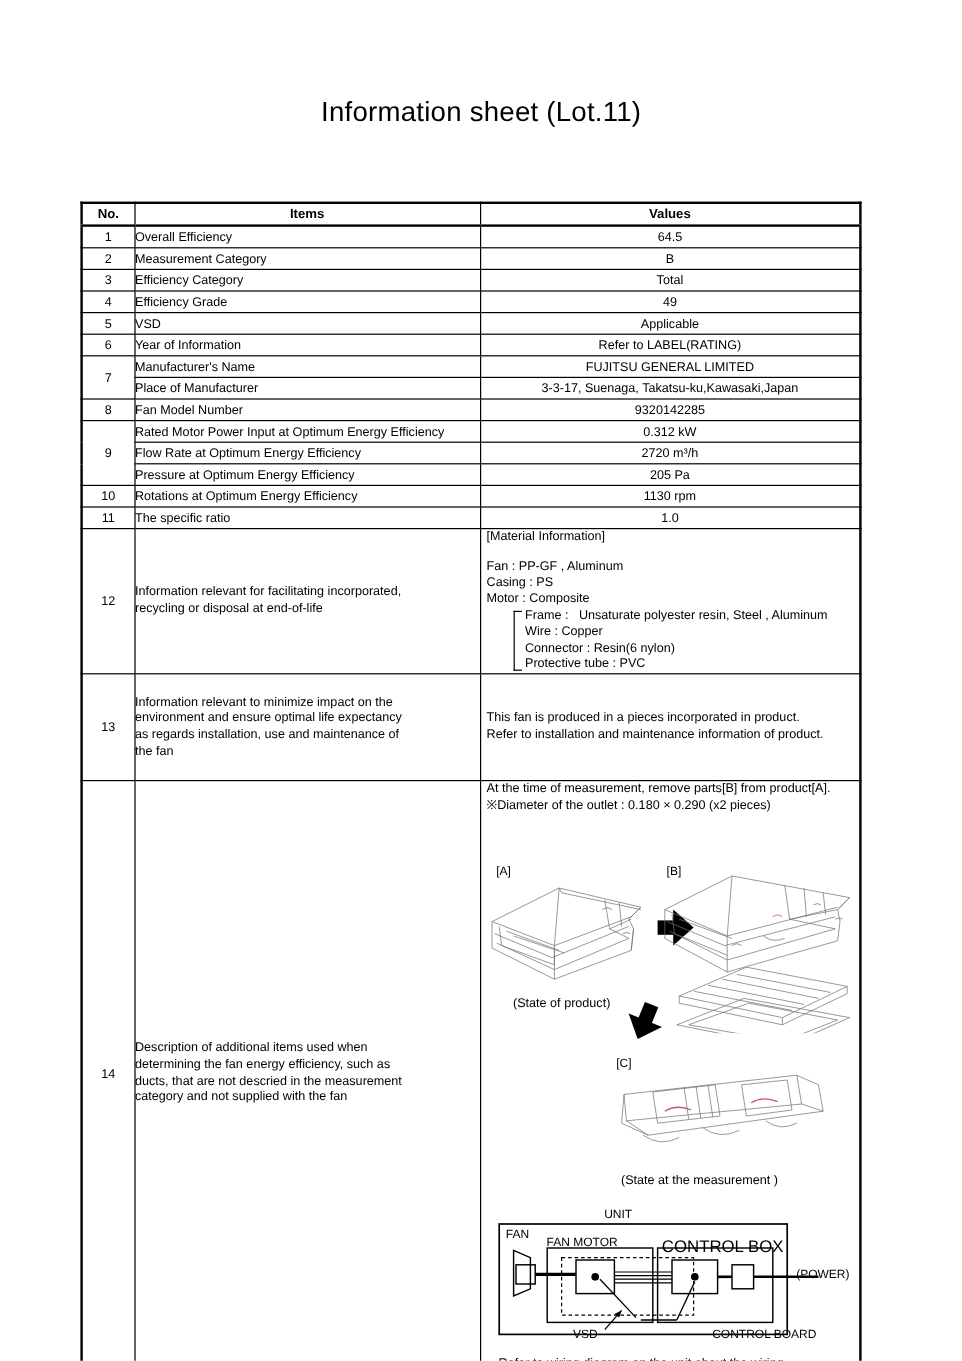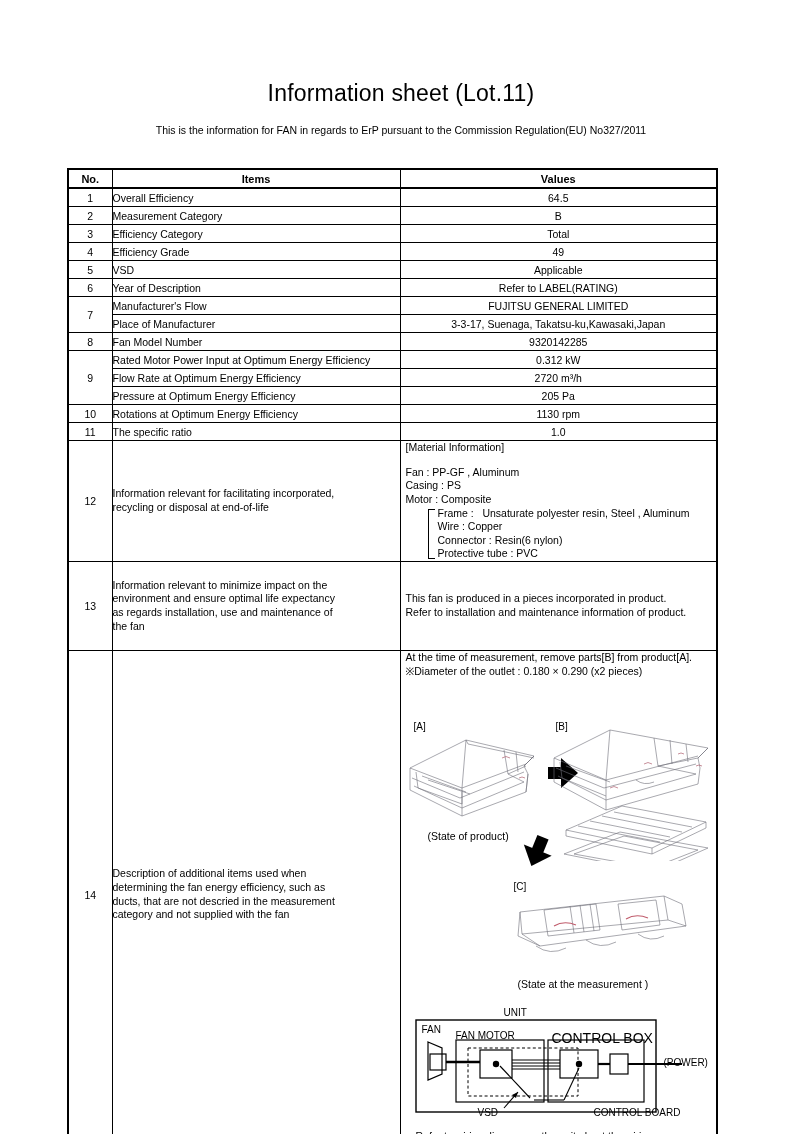--- a/index.html
+++ b/index.html
@@ -168,21 +168,20 @@
     font-size: 10.5px;
     white-space: nowrap;
   }
 </style>
 </head>
 <body>
 
 <div class="page">
 
   <div class="doc-title">Information sheet (Lot.11)</div>
-  <div class="doc-subtitle">This is the information for FAN in regards to ErP pursuant to the Commission Regulation(EU) No327/2011</div>
 
   <table class="sheet">
     <colgroup>
       <col class="c-no">
         <col class="c-item">
         <col class="c-val">
     </colgroup>
     <thead>
       <tr>
         <th class="c-no">No.</th>
@@ -212,27 +211,27 @@
         <td class="c-item cell-pad-l">Efficiency Grade</td>
         <td class="c-val">49</td>
       </tr>
       <tr class="rowline">
         <td class="c-no">5</td>
         <td class="c-item cell-pad-l">VSD</td>
         <td class="c-val">Applicable</td>
       </tr>
       <tr class="rowline">
         <td class="c-no">6</td>
-        <td class="c-item cell-pad-l">Year of Description</td>
+        <td class="c-item cell-pad-l">Year of Information</td>
         <td class="c-val">Refer to LABEL(RATING)</td>
       </tr>
 
       <tr class="rowline">
         <td class="c-no group-no" rowspan="2">7</td>
-        <td class="c-item cell-pad-l">Manufacturer's Flow</td>
+        <td class="c-item cell-pad-l">Manufacturer's Name</td>
         <td class="c-val">FUJITSU GENERAL LIMITED</td>
       </tr>
       <tr class="rowline">
         <td class="c-item cell-pad-l">Place of Manufacturer</td>
         <td class="c-val">3-3-17, Suenaga, Takatsu-ku,Kawasaki,Japan</td>
       </tr>
 
       <tr class="rowline">
         <td class="c-no">8</td>
         <td class="c-item cell-pad-l">Fan Model Number</td>

